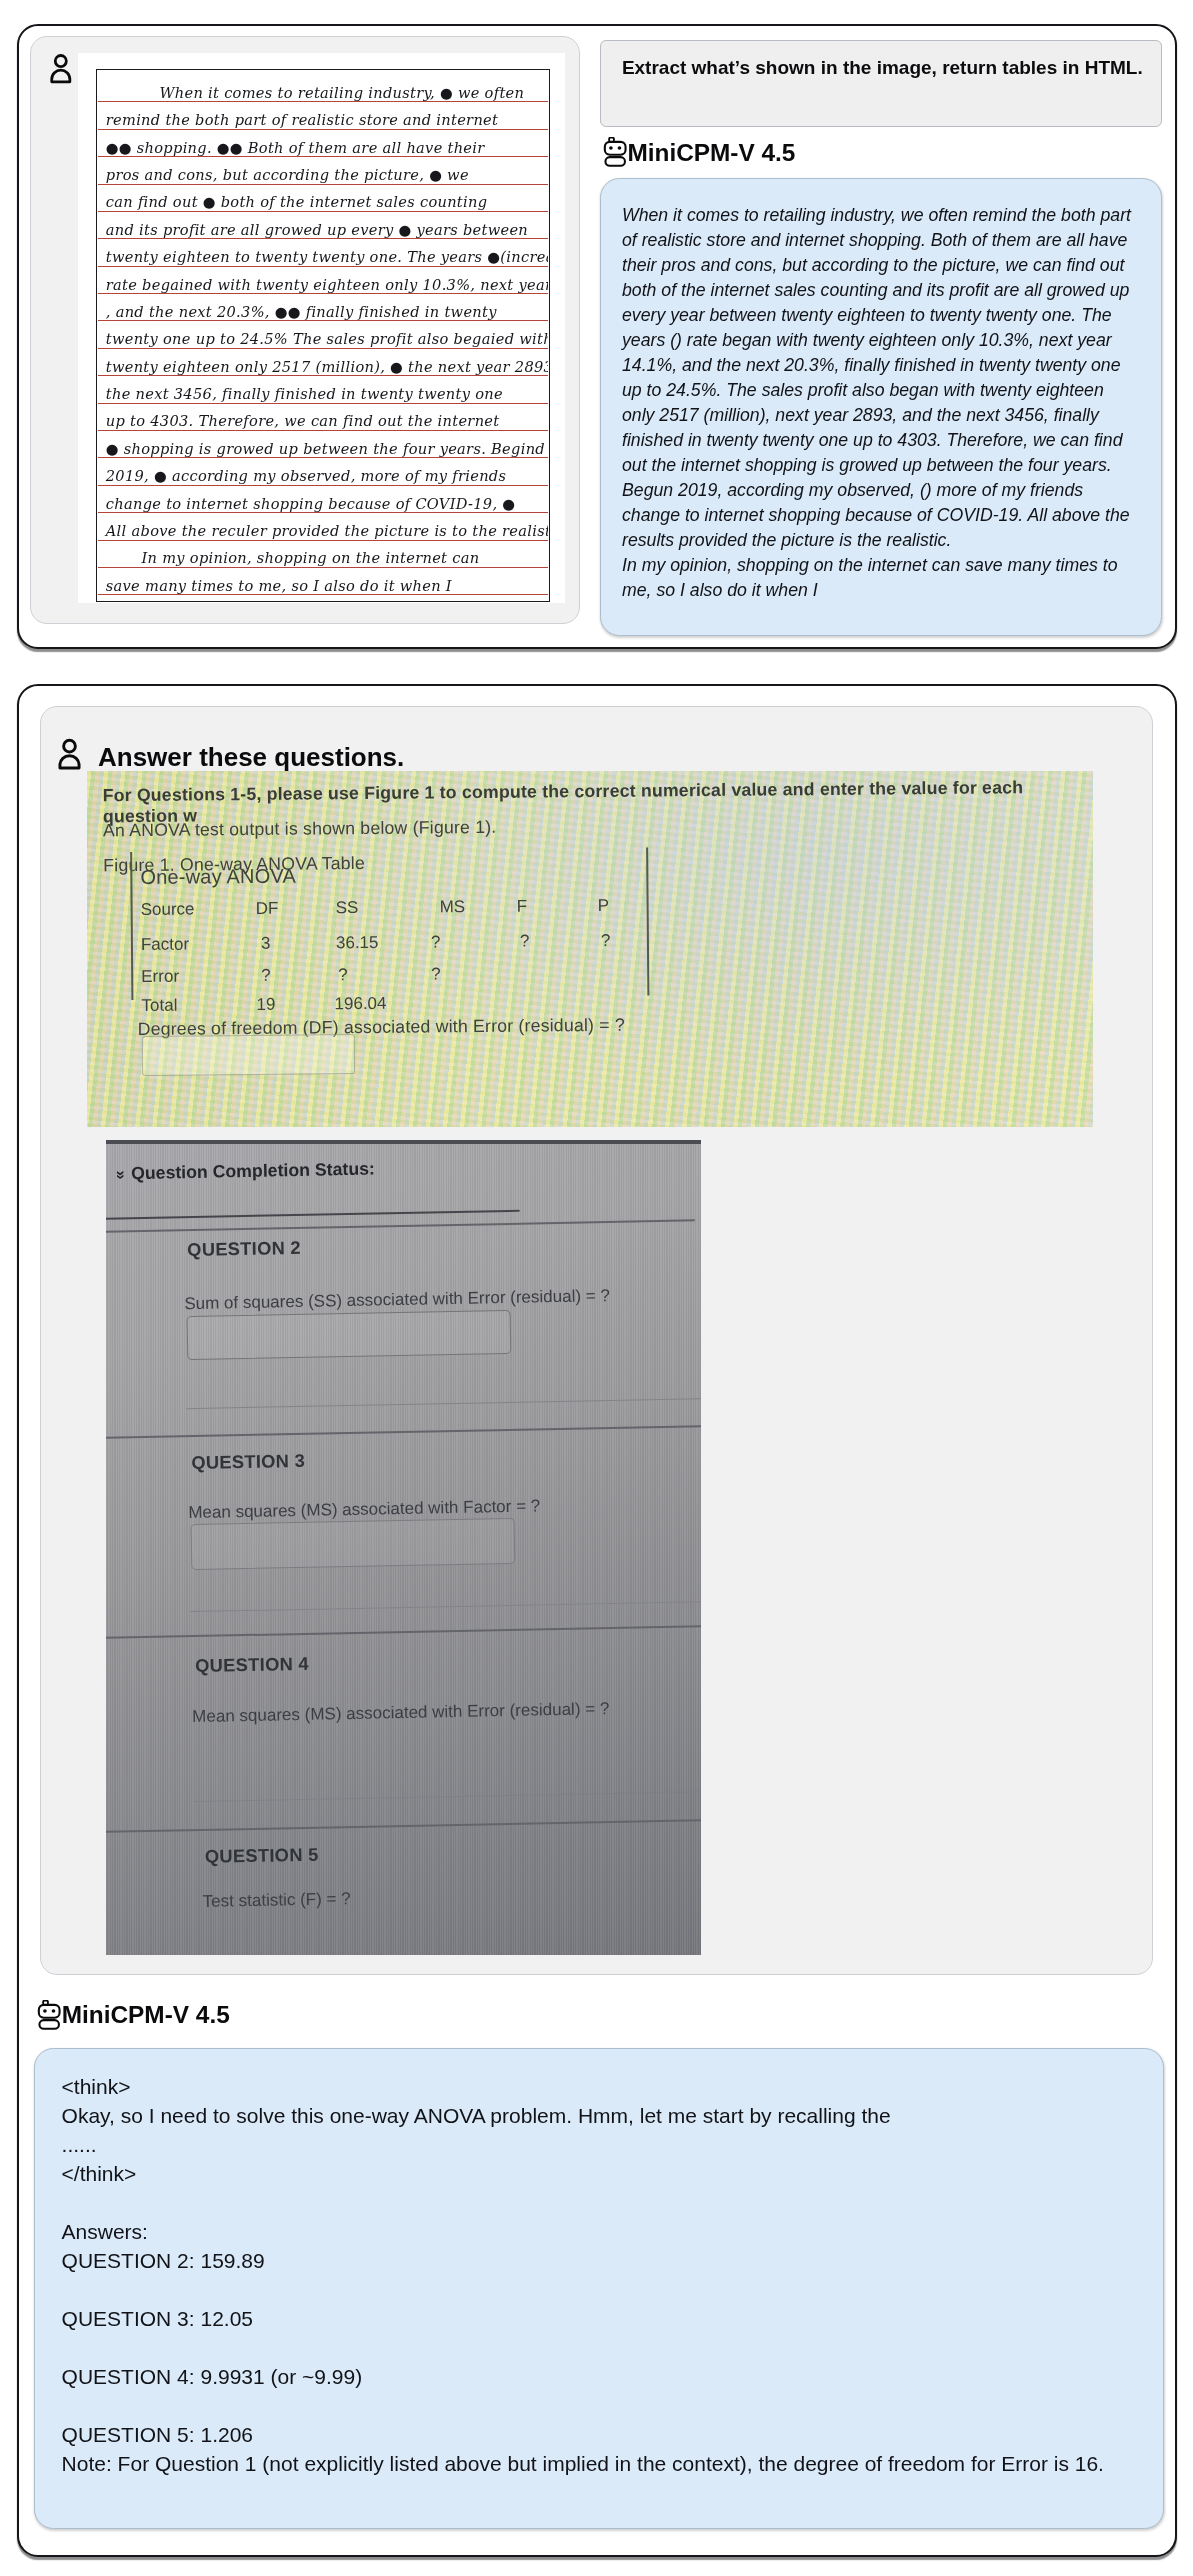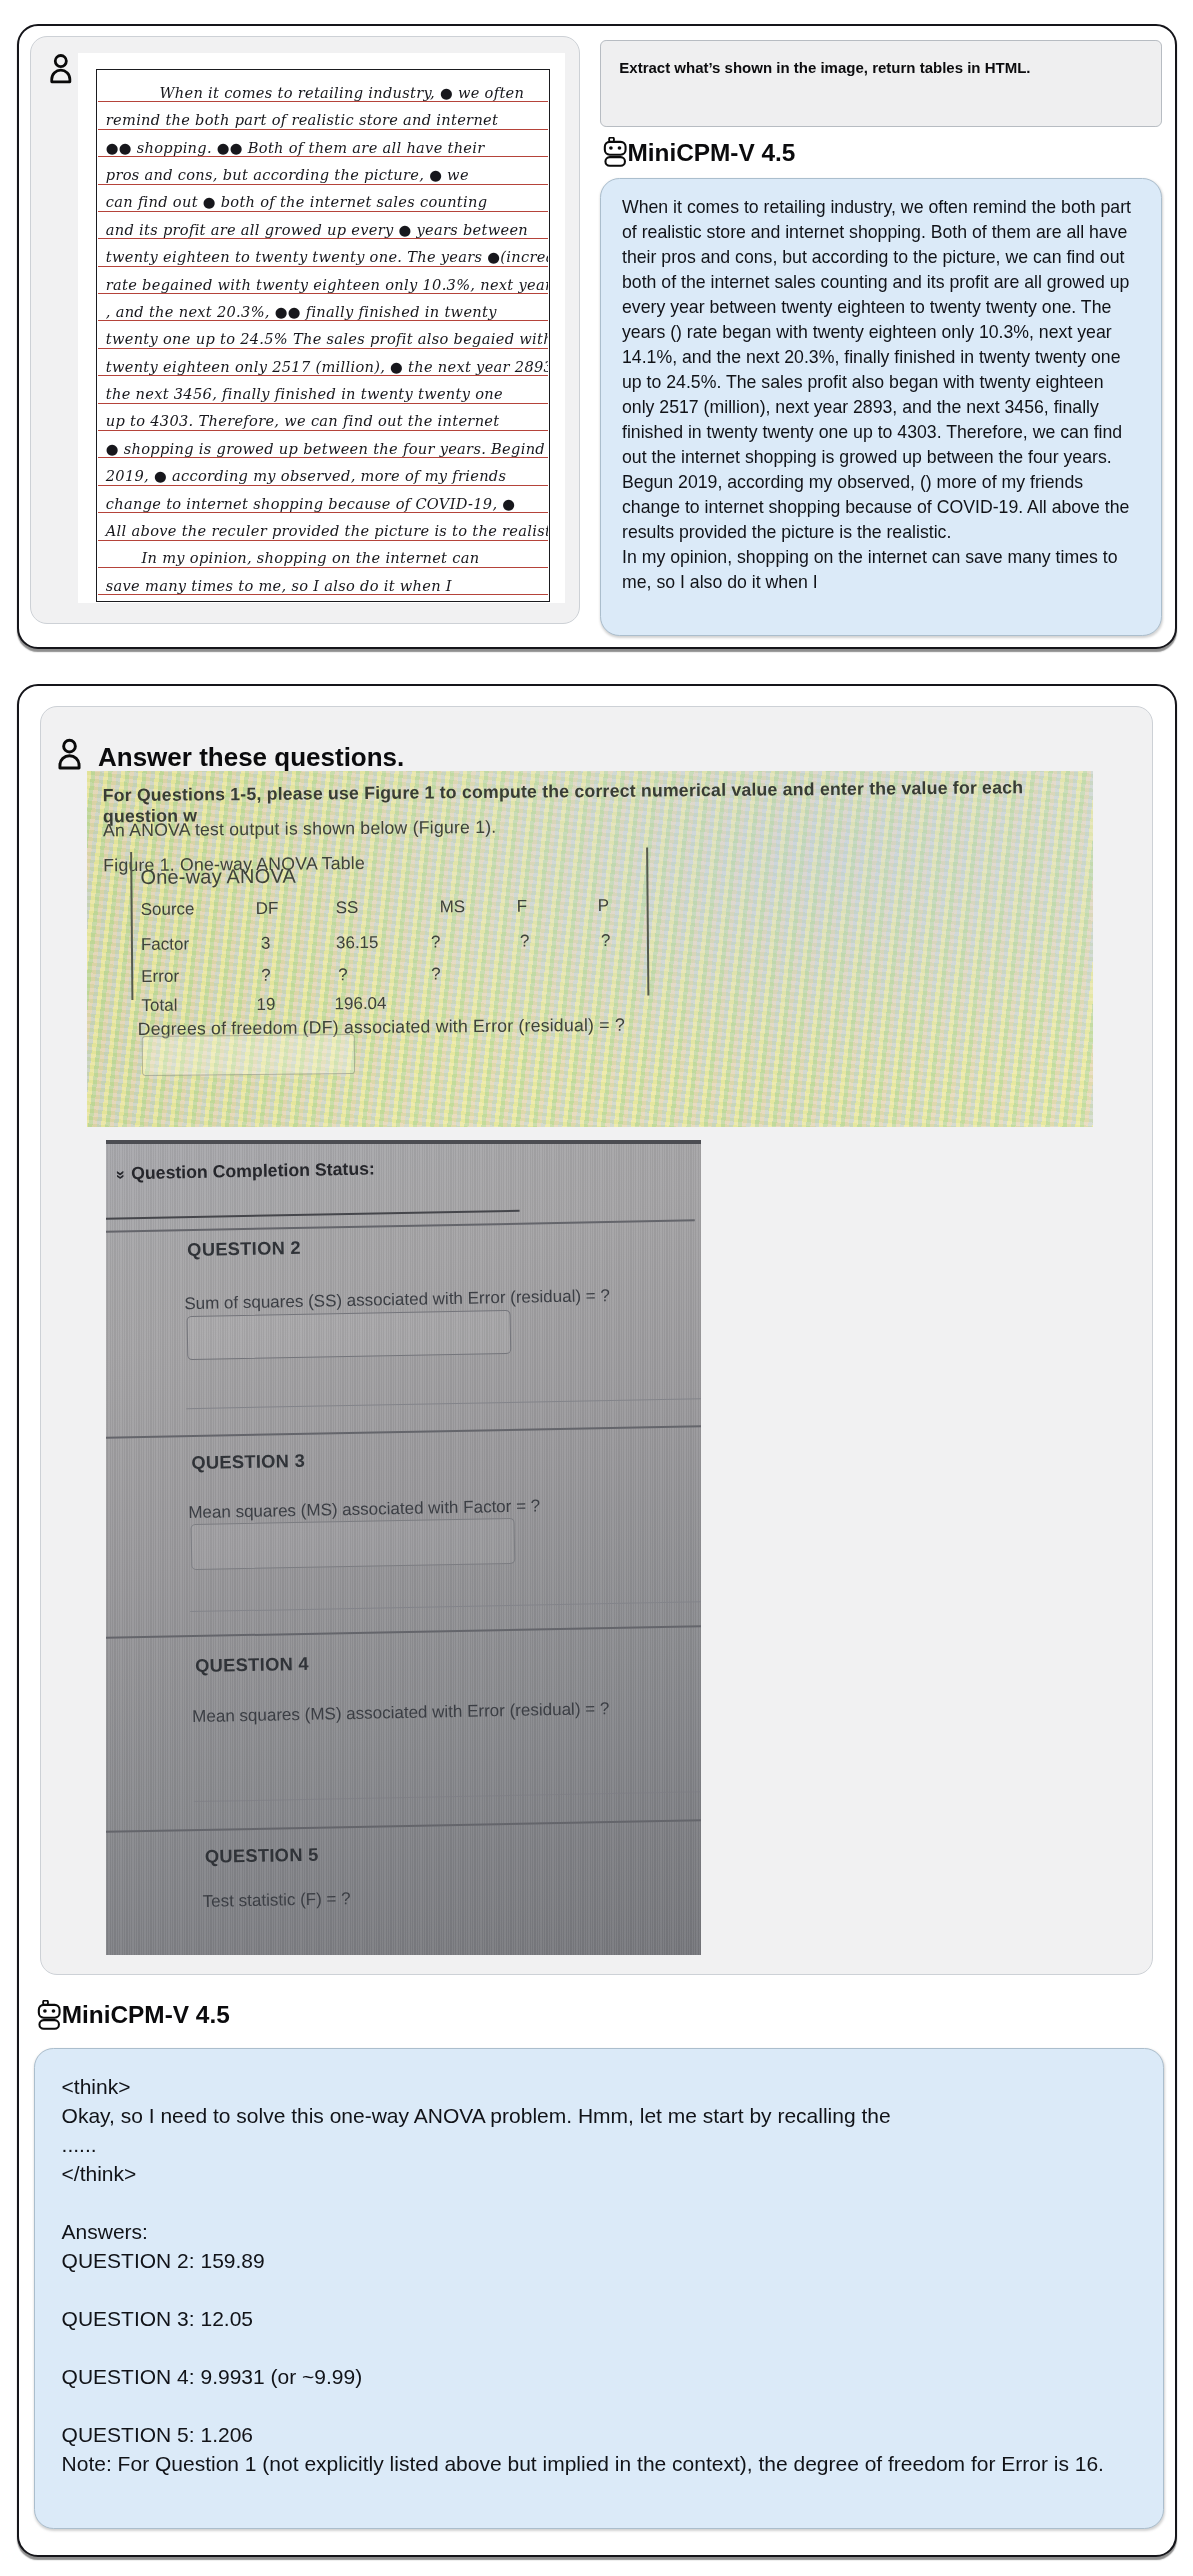--- a/index.html
+++ b/index.html
@@ -18,27 +18,27 @@
   .hand-page { position:absolute; left:18.3px; top:16px; width:454px; height:533px; border:1.8px solid #1b1b1f;padding-left:26px; }
   .hand-lines { position:absolute; left:1.2px; top:4.9px; right:1.2px; }
   .hand-line { height:27.4px; border-bottom:1.2px solid #b5433a; display:flex; align-items:flex-end;
                font:italic 14.6px "DejaVu Serif", serif; color:#17171c; padding:0 4.9px 0.6px 7.3px;
                white-space:nowrap; overflow:hidden; letter-spacing:0.3px; }
   .hand-line.first { padding-left:61px; }
   .hand-line.para2 { padding-left:43px; }
   
   .prompt-box { position:absolute; left:581px; top:13.4px; width:562px; height:87px; background:#efeff0;
                 border:1.2px solid #b7bcc2; border-radius:6.1px; padding:13.4px 18.3px;
-                font-weight:bold; font-size:15px; line-height:27.4px; color:#0c0c0e; }
+                font-weight:bold; font-size:19px; line-height:27.4px; color:#0c0c0e;text-align:right; }
   .model-row { position:absolute; display:flex; align-items:center; gap:0; }
   .model-name { font-weight:bold; font-size:24.4px; color:#0b0b0d; }
   .bubble { position:absolute; background:#dbeaf8; border:1.2px solid #abbecd; border-radius:19.5px;
             color:#111318; box-shadow:0.6px 1.8px 2.4px rgba(0,0,0,.18); }
-  #bubble1 { left:581px; top:152px; width:562px; height:458px; padding:16px 21px;
-             font-size:17.7px; line-height:25px; }
+  #bubble1 { left:581px; top:152px; width:562px; height:458px; padding:24px 21px;
+             font-size:17.7px; line-height:25px;font-style:italic; }
   #bubble1 p { margin:0; }
   .big-title { font-weight:bold; font-size:26px; color:#0b0b0d; position:absolute; }
   
   .anova-img { position:absolute; left:46px; top:64px; width:1006px; height:356px; overflow:hidden;
     background:
       radial-gradient(ellipse at 72% 25%, rgba(190,205,255,.30), rgba(190,205,255,0) 60%),
       repeating-linear-gradient(96deg, rgba(255,244,150,.45) 0 4.3px, rgba(168,215,140,.38) 4.3px 8.5px,
         rgba(250,205,185,.30) 8.5px 12.8px, rgba(180,200,240,.28) 12.8px 17px),
       repeating-linear-gradient(6deg, rgba(205,228,125,.35) 0 3.7px, rgba(244,242,205,.40) 3.7px 7.3px),
       linear-gradient(100deg, #c9ccab, #d6dab8 40%, #d0d5bc 70%, #dadec2 100%);

